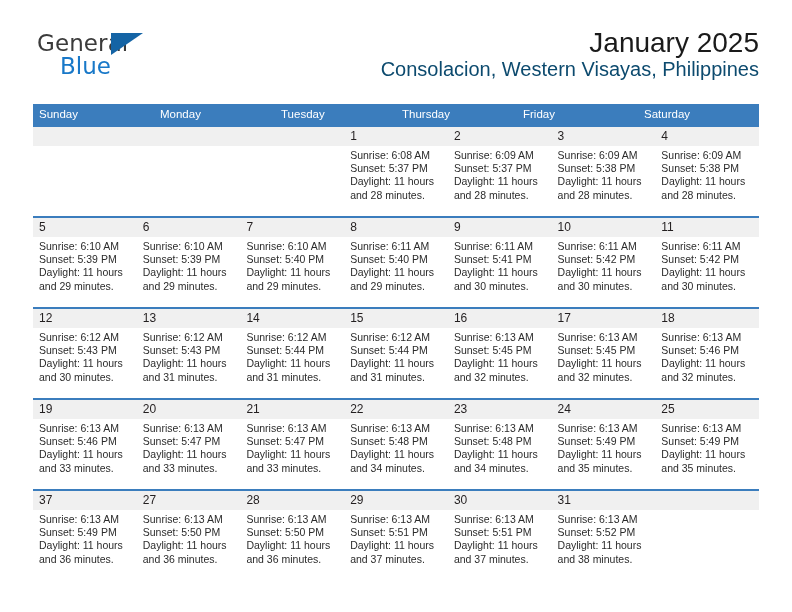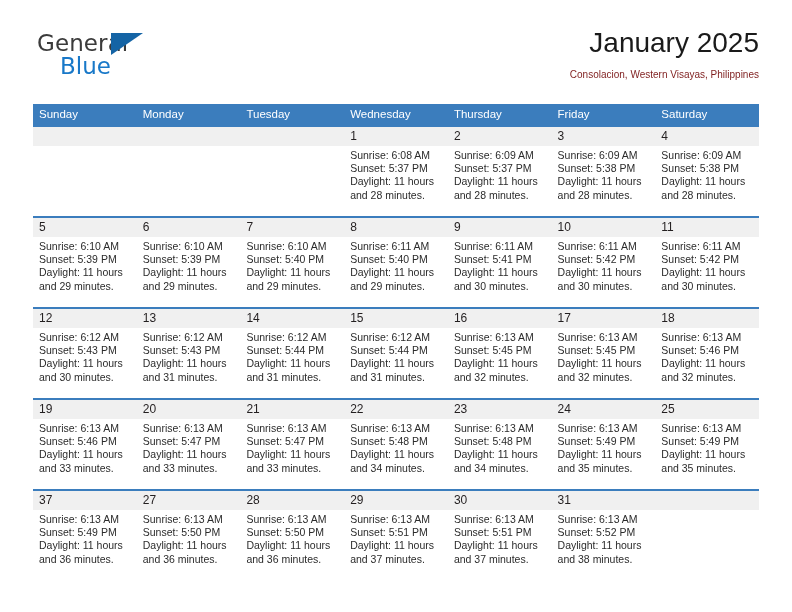--- a/index.html
+++ b/index.html
@@ -75,24 +75,24 @@
   }
   .cal-title {
     font-size: 28px;
     font-weight: 400;
     color: #1a1a1a;
     line-height: 34px;
     white-space: nowrap;
     text-align: right;
   }
   .cal-subtitle {
-    margin-top: 6px;
-    font-size: 10px;
+    margin-top: 0;
+    font-size: 20px;
     font-weight: 400;
-    color: #7f1d1d;
+    color: #0c4a6e;
     line-height: 18px;
     white-space: nowrap;
   }
 
   
   .calendar {
     position: absolute;
     left: 33px;
     top: 104px;
     width: 726px;
@@ -168,21 +168,20 @@
     </div>
 
   </div>
 
   <div class="calendar">
 
     <div class="dow-row">
       <div class="dow-cell">Sunday</div>
       <div class="dow-cell">Monday</div>
       <div class="dow-cell">Tuesday</div>
-      <div class="dow-cell">Wednesday</div>
       <div class="dow-cell">Thursday</div>
       <div class="dow-cell">Friday</div>
       <div class="dow-cell">Saturday</div>
     </div>
 
     <div class="week">
       <div class="week-numbers">
         <div class="num-cell"></div>
         <div class="num-cell"></div>
         <div class="num-cell"></div>

